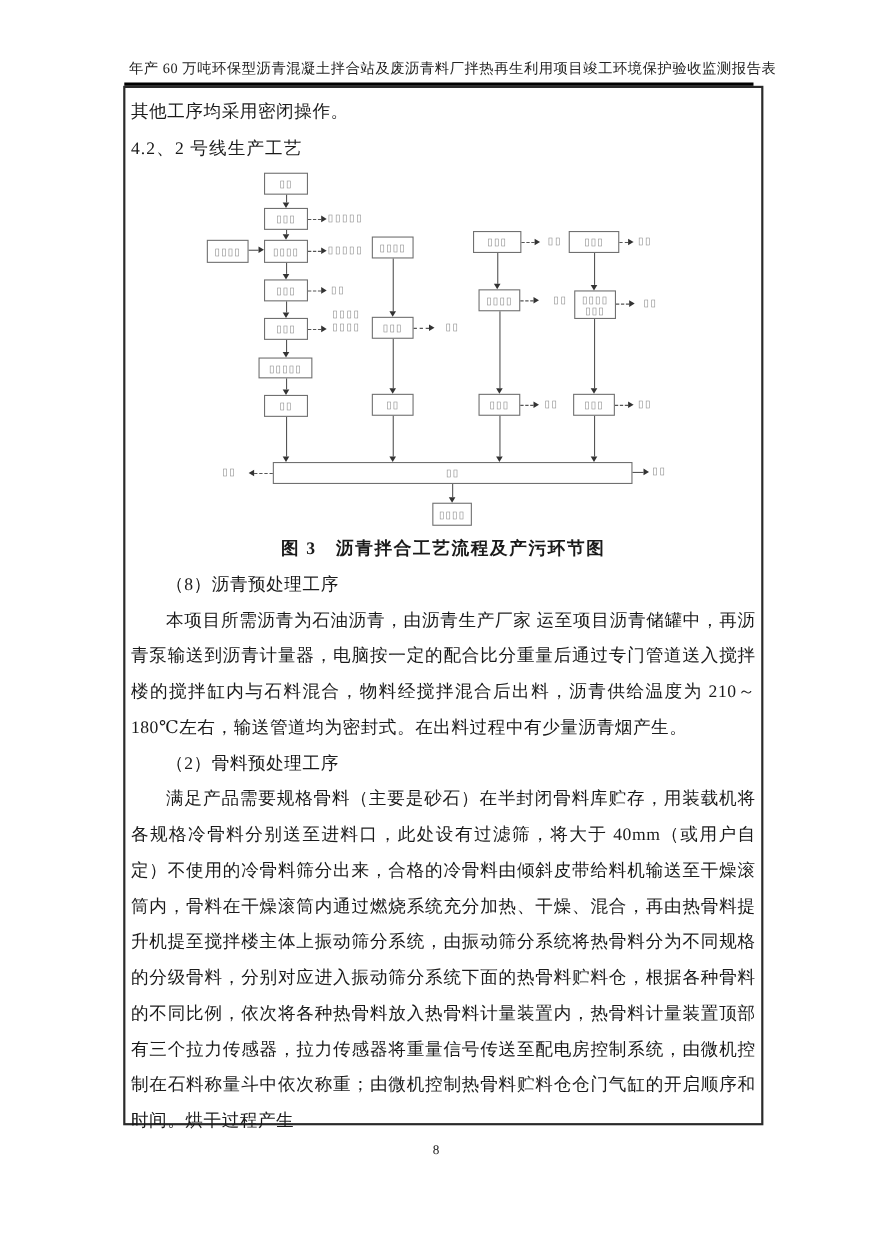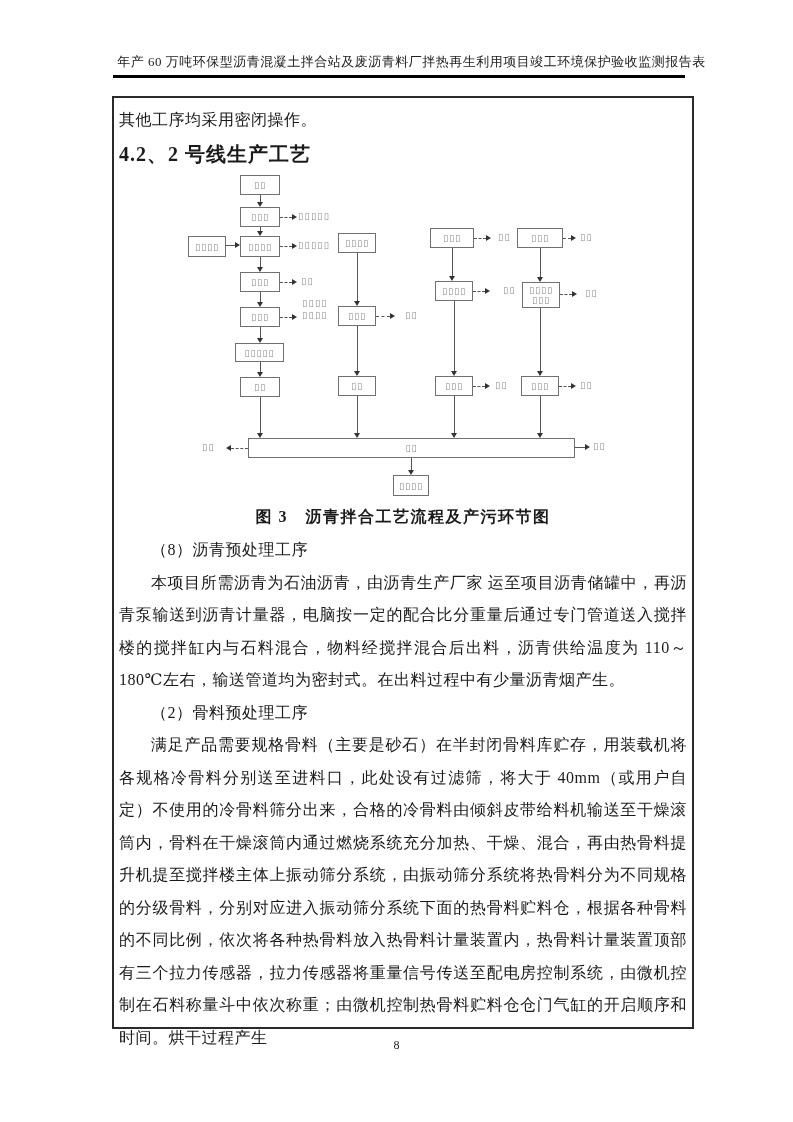--- a/index.html
+++ b/index.html
@@ -1,24 +1,24 @@
 <!DOCTYPE html>
 <html><head>
 <meta charset="utf-8">
 <style>
   html,body{margin:0;padding:0;background:#ffffff;}
   .page{position:relative;width:793px;height:1122px;background:#ffffff;overflow:hidden;
         font-family:"Liberation Serif","DejaVu Serif",serif;color:#1a1a1a;}
   .header-title{position:absolute;left:15px;top:53px;width:100%;text-align:center;
         font-size:13px;letter-spacing:0.5px;color:#222;}
   .header-rule{position:absolute;left:113px;top:75px;width:572px;height:3px;background:#000;}
-  .content-box{position:absolute;left:112px;top:96px;width:572px;height:923px;
-        border:2px solid #2a2a2a;padding:6px 3px 0 3px;box-sizing:content-box;}
+  .content-box{position:absolute;left:112px;top:78px;width:572px;height:923px;
+        border:2px solid #2a2a2a;padding:6px 3px 12px 3px;box-sizing:content-box;}
   .intro{margin:0;padding:0 2px;font-size:16px;line-height:32px;letter-spacing:0.5px;}
-  .sec-heading{margin:4px 0 0 0;padding:0 2px;font-size:20px;font-weight:bold;
+  .sec-heading{margin:4px 0 0 0;padding:0 2px;font-size:16px;font-weight:normal;
         letter-spacing:1px;line-height:28px;}
   
   .figure{position:relative;width:100%;height:338px;}
   .fbox{position:absolute;border:1px solid #707070;background:#fff;display:flex;
         align-items:center;justify-content:center;font-size:9px;color:#8a8a8a;
         letter-spacing:1px;line-height:10px;box-sizing:border-box;}
   .fbox.two{flex-direction:column;}
   .glabel{position:absolute;font-size:9px;color:#8a8a8a;letter-spacing:1.5px;white-space:nowrap;}
   .av{position:absolute;width:7px;}
   .av::before{content:"";position:absolute;left:3px;top:0;bottom:5px;width:1px;background:#555;}
@@ -129,21 +129,21 @@
       <div class="glabel" style="left:463px;top:64px">▯▯</div>
       <div class="glabel" style="left:468px;top:120px">▯▯</div>
       <div class="glabel" style="left:463px;top:212px">▯▯</div>
       <div class="glabel" style="left:85px;top:274px">▯▯</div>
       <div class="glabel" style="left:476px;top:273px">▯▯</div>
     </div>
 
     <div class="caption">图 3　沥青拌合工艺流程及产污环节图</div>
 
     <p class="body-p">（8）沥青预处理工序</p>
-    <p class="body-p">本项目所需沥青为石油沥青，由沥青生产厂家 运至项目沥青储罐中，再沥青泵输送到沥青计量器，电脑按一定的配合比分重量后通过专门管道送入搅拌楼的搅拌缸内与石料混合，物料经搅拌混合后出料，沥青供给温度为 110～180℃左右，输送管道均为密封式。在出料过程中有少量沥青烟产生。</p>
+    <p class="body-p">本项目所需沥青为石油沥青，由沥青生产厂家 运至项目沥青储罐中，再沥青泵输送到沥青计量器，电脑按一定的配合比分重量后通过专门管道送入搅拌楼的搅拌缸内与石料混合，物料经搅拌混合后出料，沥青供给温度为 210～180℃左右，输送管道均为密封式。在出料过程中有少量沥青烟产生。</p>
     <p class="body-p">（2）骨料预处理工序</p>
     <p class="body-p">满足产品需要规格骨料（主要是砂石）在半封闭骨料库贮存，用装载机将各规格冷骨料分别送至进料口，此处设有过滤筛，将大于 40mm（或用户自定）不使用的冷骨料筛分出来，合格的冷骨料由倾斜皮带给料机输送至干燥滚筒内，骨料在干燥滚筒内通过燃烧系统充分加热、干燥、混合，再由热骨料提升机提至搅拌楼主体上振动筛分系统，由振动筛分系统将热骨料分为不同规格的分级骨料，分别对应进入振动筛分系统下面的热骨料贮料仓，根据各种骨料的不同比例，依次将各种热骨料放入热骨料计量装置内，热骨料计量装置顶部有三个拉力传感器，拉力传感器将重量信号传送至配电房控制系统，由微机控制在石料称量斗中依次称重；由微机控制热骨料贮料仓仓门气缸的开启顺序和时间。烘干过程产生</p>
 
   </div>
 
   <div class="page-number">8</div>
 
 </div>
 
 </body></html>

